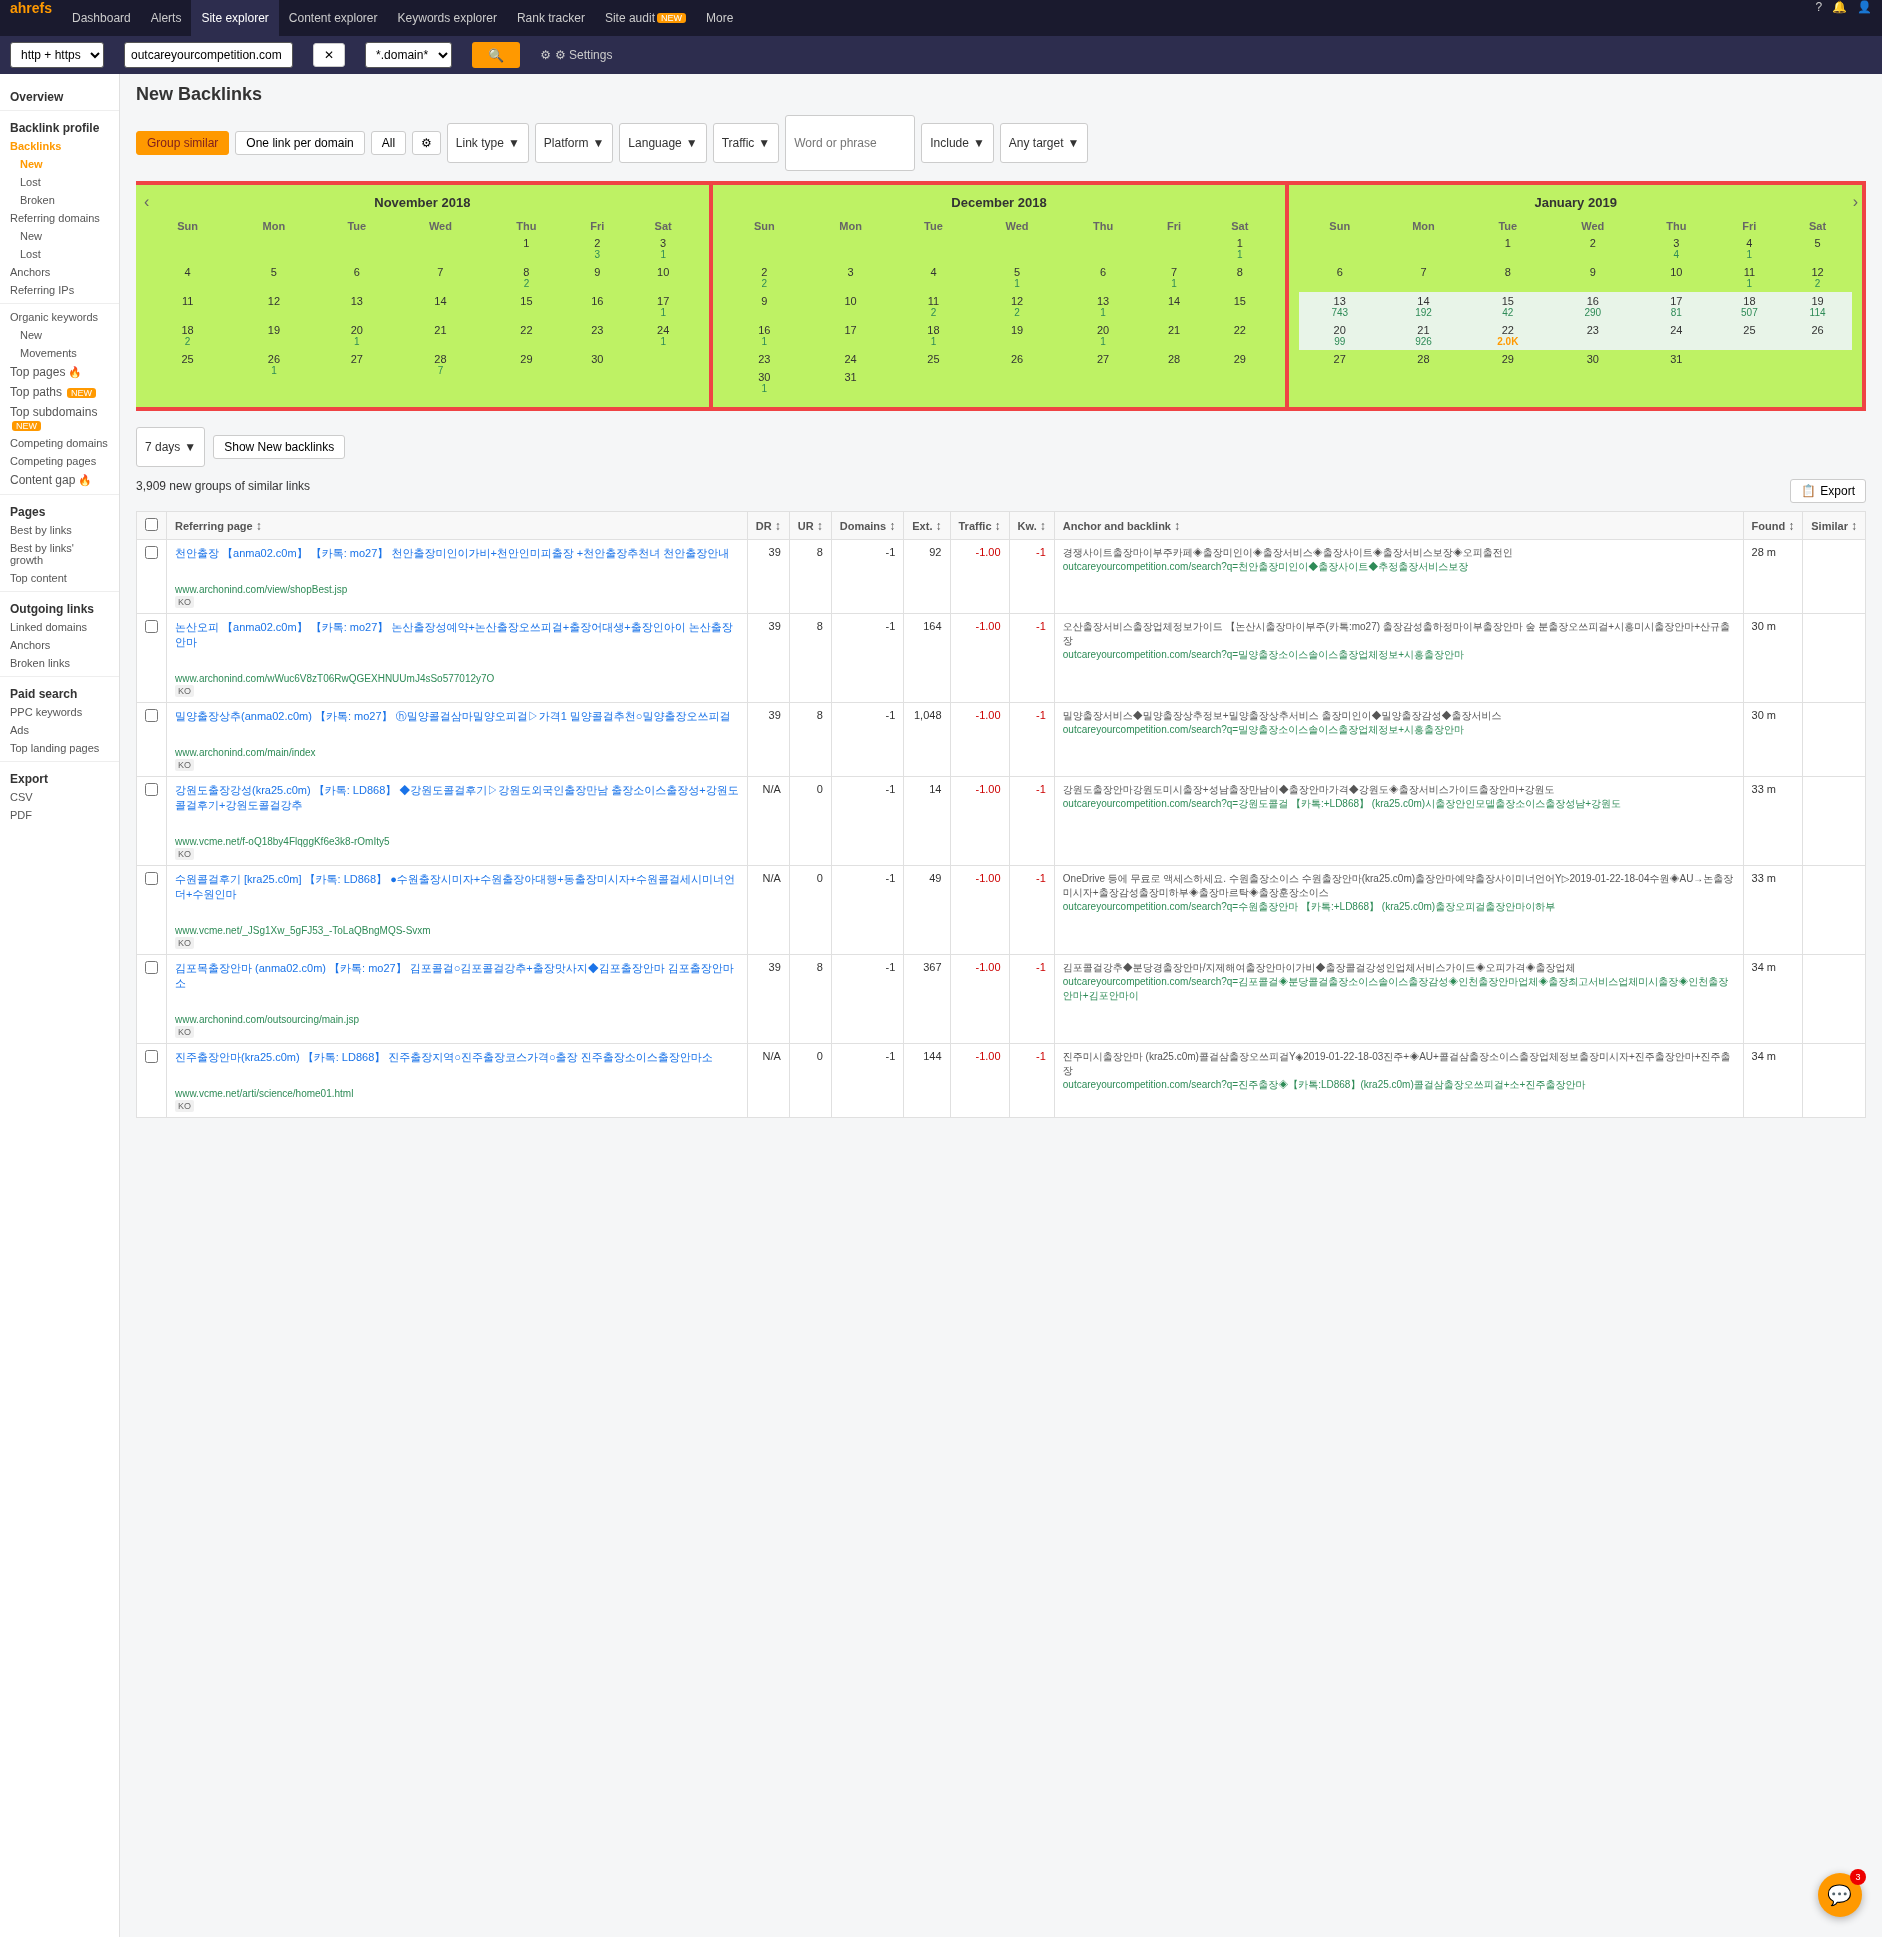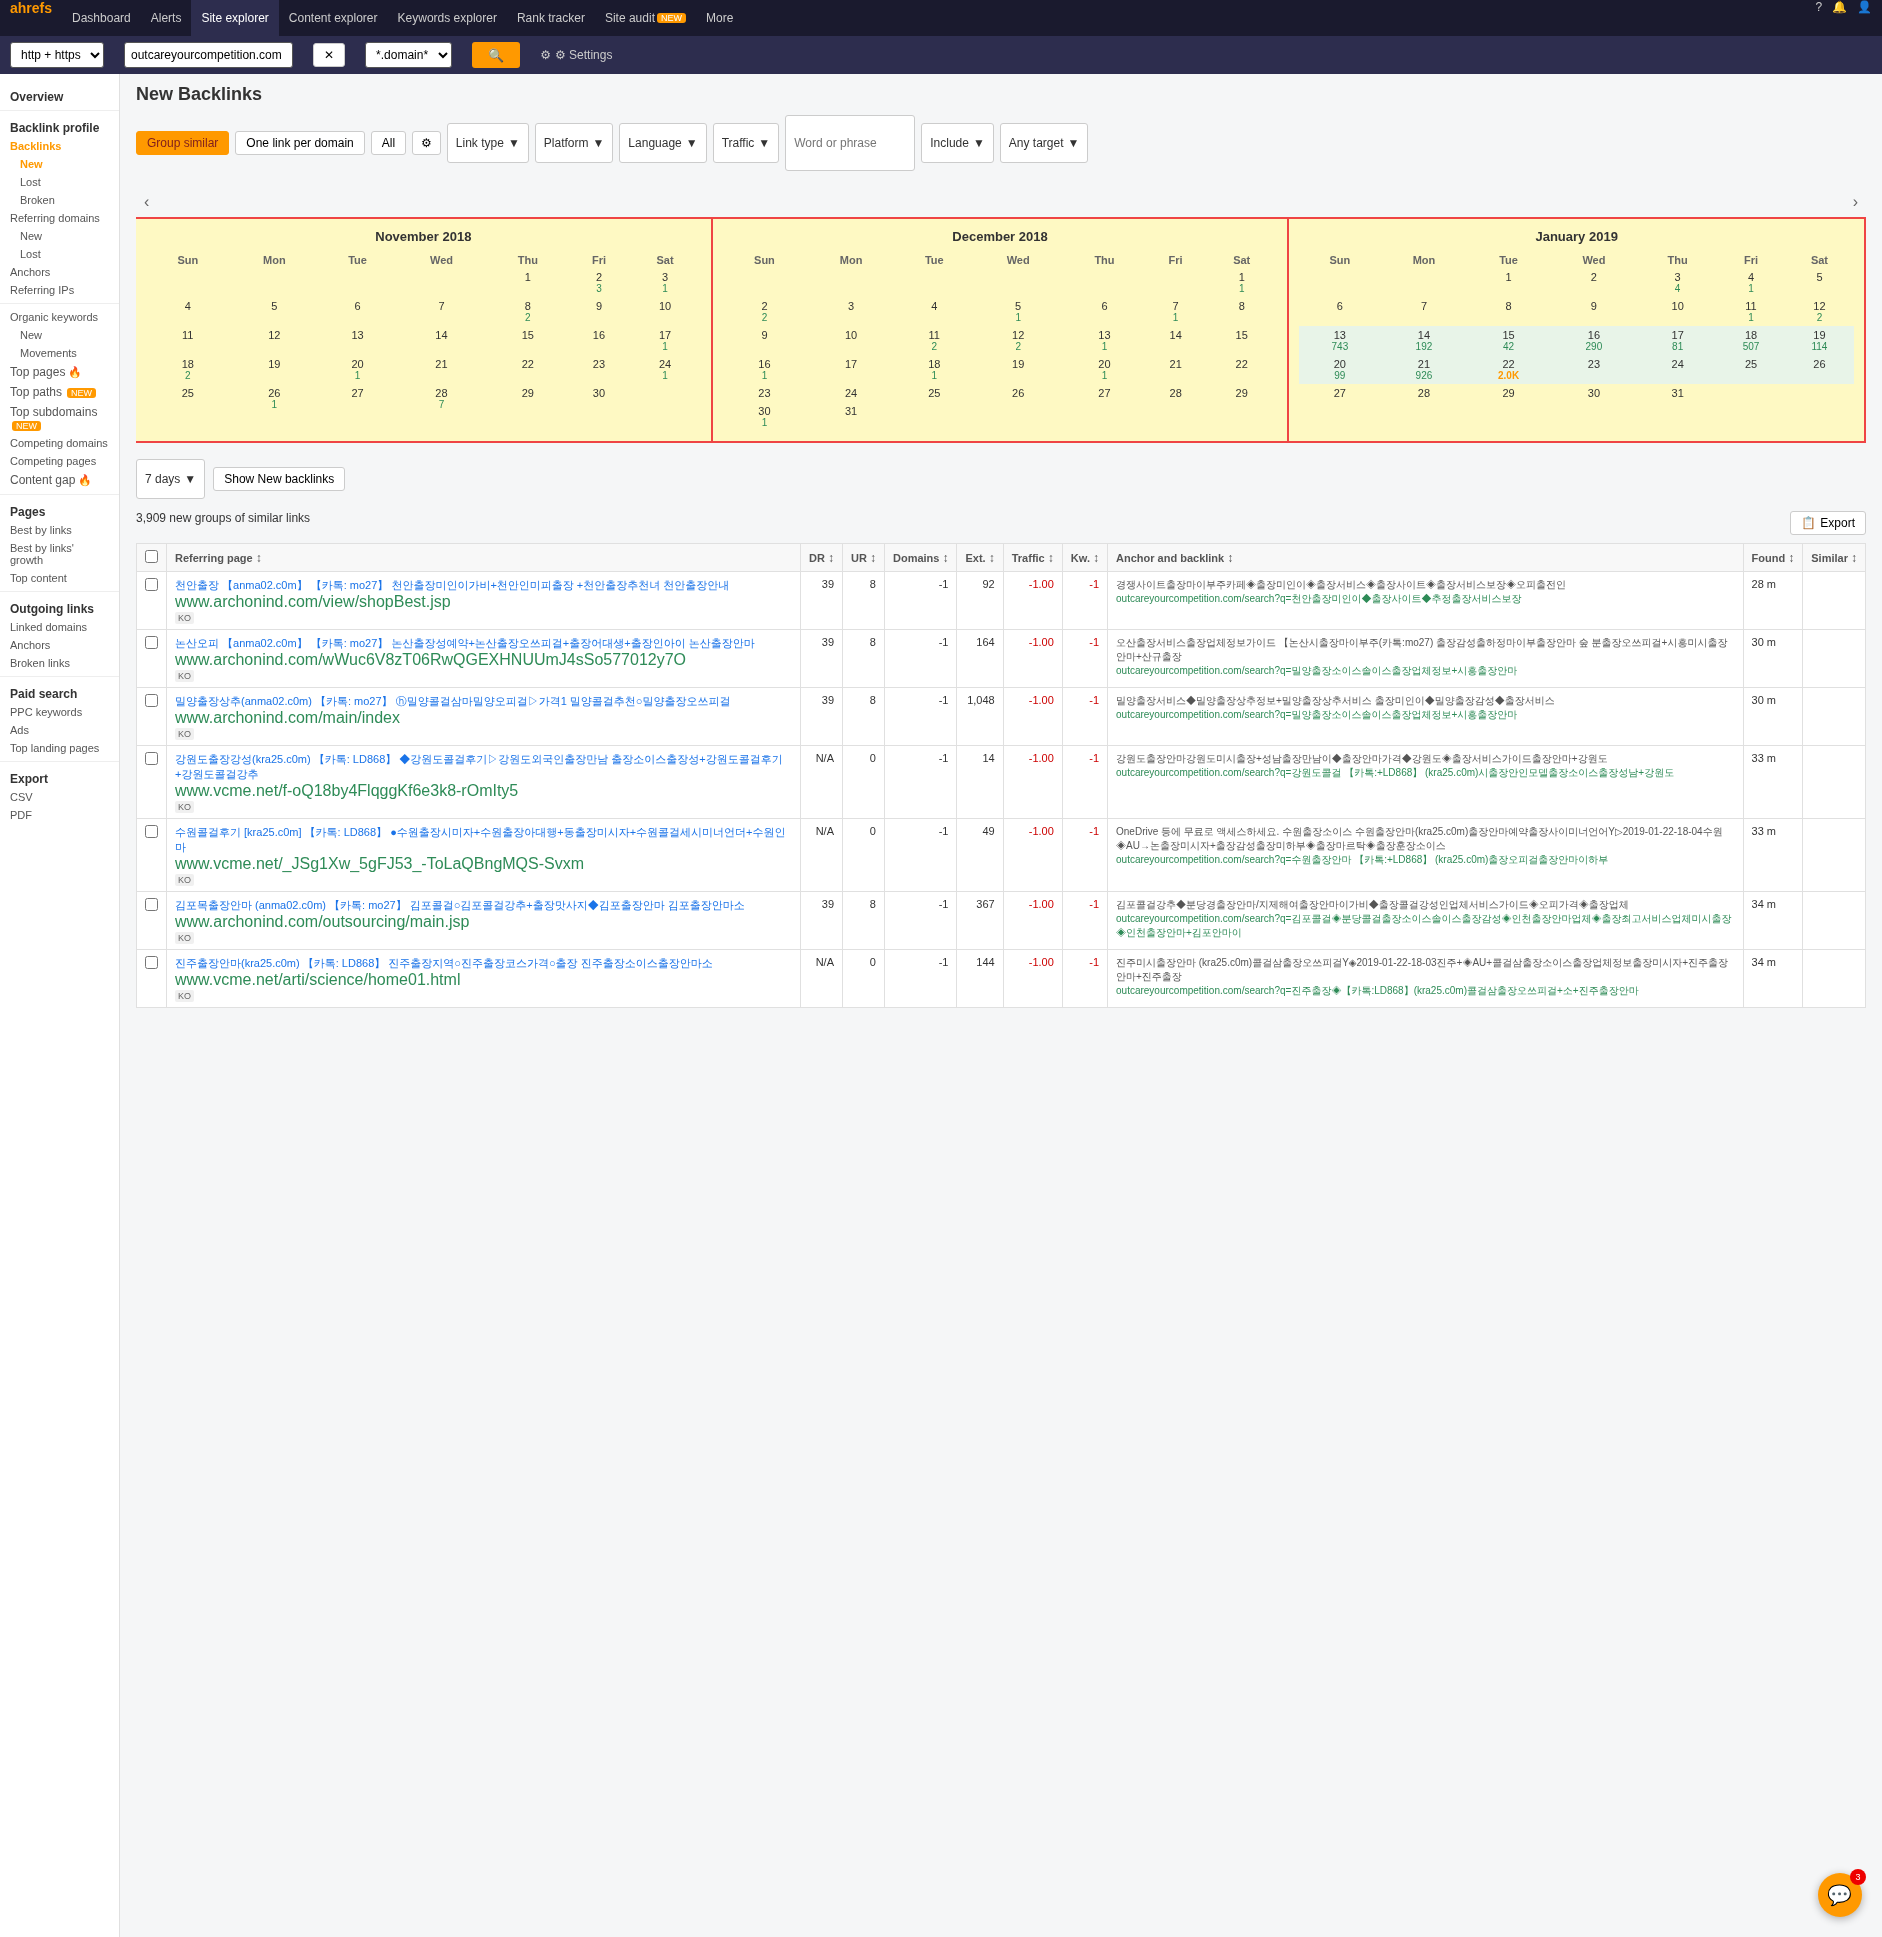--- a/index.html
+++ b/index.html
@@ -64,21 +64,21 @@
     
     .toolbar { display: flex; align-items: center; gap: 6px; margin-bottom: 10px; flex-wrap: wrap; }
     .btn { border: 1px solid #ccc; background: #fff; padding: 4px 10px; border-radius: 3px; cursor: pointer; font-size: 12px; display: flex; align-items: center; gap: 4px; }
     .btn.active { background: #f90; color: #7f1d1d; border-color: #f90; }
     .btn-icon { border: 1px solid #ccc; background: #fff; padding: 4px 8px; border-radius: 3px; cursor: pointer; }
     .dropdown-btn { border: 1px solid #ccc; background: #fff; padding: 12px 8px; border-radius: 3px; cursor: pointer; display: flex; align-items: center; gap: 4px; }
     .search-input { border: 1px solid #ccc; padding: 20px 8px; border-radius: 3px; font-size: 12px; width: 130px; }
 
     
     .calendars-container { display: flex; gap: 0; margin-bottom: 16px; position: relative; }
-    .calendar { flex: 1; background: #fef9c3; border: 2px solid #ef4444; padding: 10px; margin-top: 36px; }
+    .calendar { flex: 1; background: #bef264; border: 4px solid #ef4444; padding: 10px; }
     .calendar:not(:first-child) { border-left: none; }
     .calendar-header { text-align: center; font-weight: bold; font-size: 13px; margin-bottom: 8px; }
     .calendar-nav { position: absolute; top: 12px; left: 8px; cursor: pointer; color: #666; font-size: 16px; }
     .calendar-nav.right { left: auto; right: 8px; }
     .cal-table { width: 100%; border-collapse: collapse; }
     .cal-table th { text-align: center; font-size: 11px; color: #666; padding: 2px; }
     .cal-table td { text-align: center; padding: 3px 2px; vertical-align: top; min-height: 28px; }
     .cal-day { font-size: 11px; color: #333; }
     .cal-count { font-size: 10px; color: #2e8b57; cursor: pointer; }
     .cal-count.orange { color: #f90; font-weight: bold; }
@@ -91,21 +91,21 @@
     .export-btn { border: 1px solid #ccc; background: #fff; padding: 4px 10px; border-radius: 3px; cursor: pointer; font-size: 12px; display: flex; align-items: center; gap: 4px; }
 
     
     .data-table { width: 100%; border-collapse: collapse; background: #fff; }
     .data-table th { background: #f8f8f8; border: 1px solid #e0e0e0; padding: 6px 8px; text-align: left; font-size: 11px; font-weight: bold; color: #555; white-space: nowrap; }
     .data-table td { border: 1px solid #e0e0e0; padding: 6px 8px; font-size: 11px; vertical-align: top; }
     .data-table .num { text-align: right; }
     .data-table .neg { color: #cc0000; }
     .data-table .green { color: #2e8b57; }
     .link-text { color: #1a73e8; cursor: pointer; font-size: 11px; }
-    .domain-text { color: #2e8b57; font-size: 16px; }
+    .domain-text { color: #2e8b57; font-size: 10px; margin-top: 23px; }
     .anchor-text { font-size: 10px; color: #555; }
     .tag-ko { background: #f0f0f0; color: #666; font-size: 9px; padding: 1px 3px; border-radius: 2px; }
 
     
     .chat-bubble { position: fixed; bottom: 20px; right: 20px; background: #f90; color: #fff; border-radius: 50%; width: 44px; height: 44px; display: flex; align-items: center; justify-content: center; cursor: pointer; font-size: 20px; box-shadow: 0 2px 8px rgba(0,0,0,0.3); }
     .chat-badge { position: absolute; top: -4px; right: -4px; background: #e00; color: #fff; border-radius: 50%; width: 16px; height: 16px; font-size: 9px; display: flex; align-items: center; justify-content: center; }
   </style>
 </head>
 <body>
 

